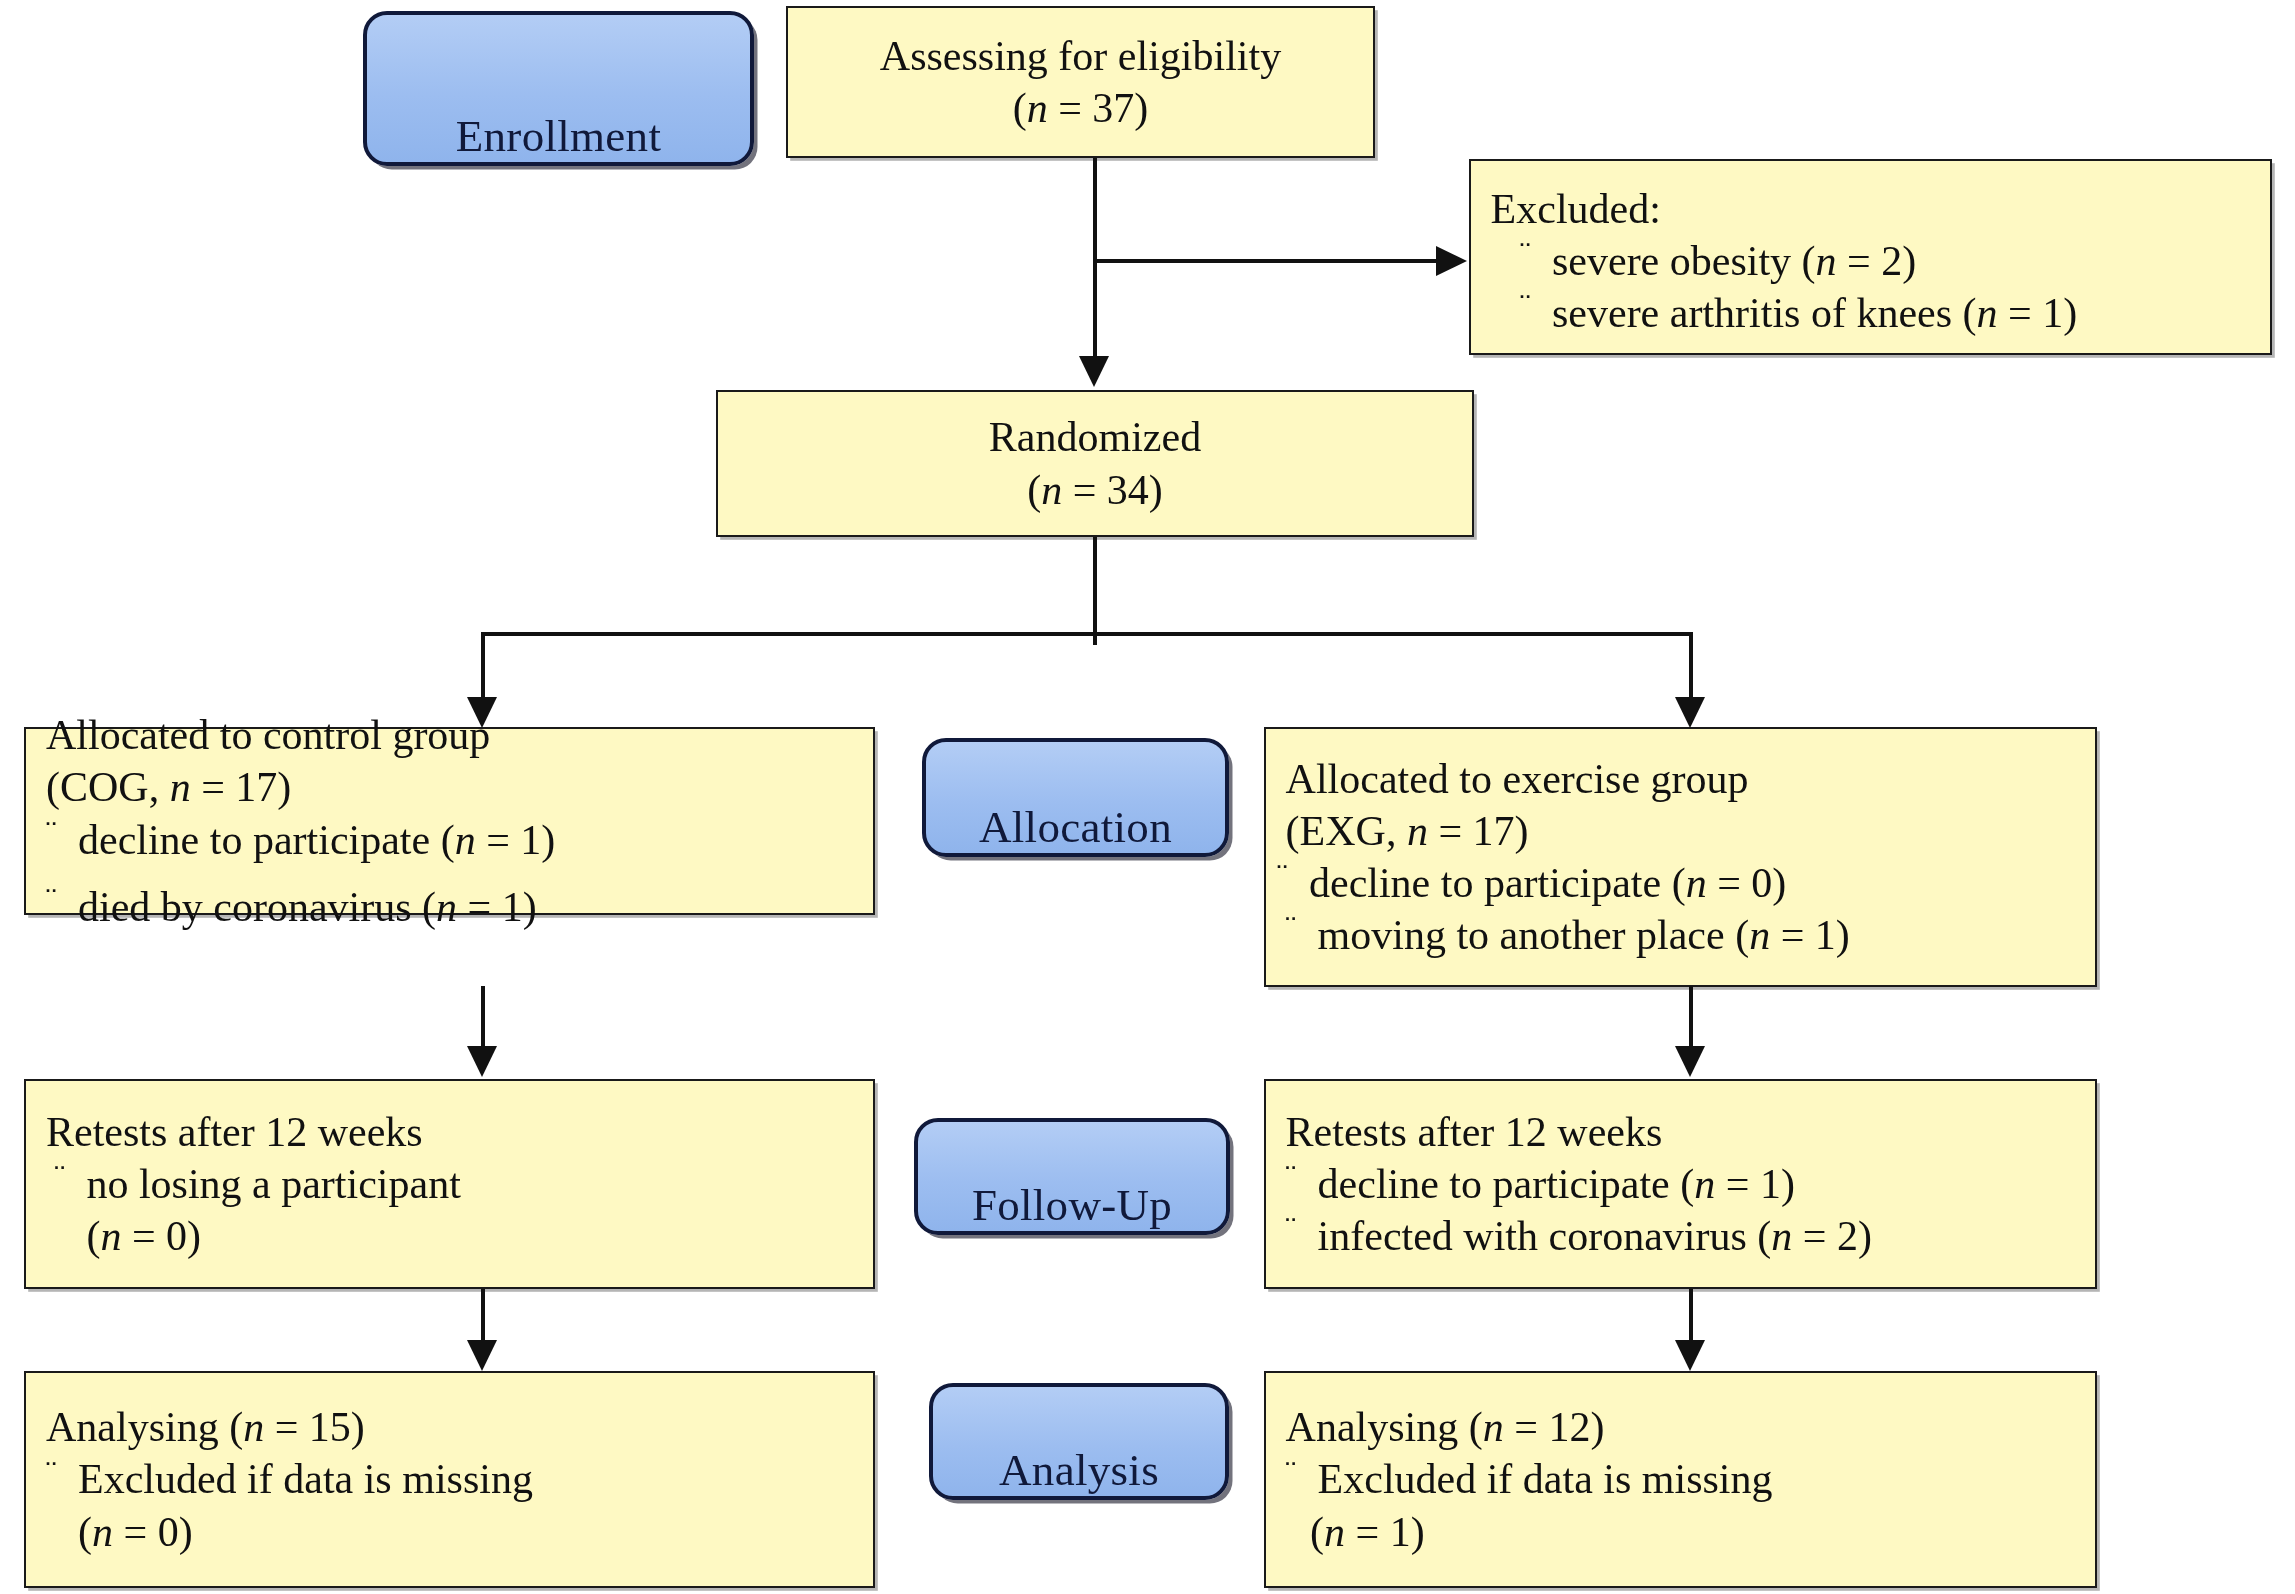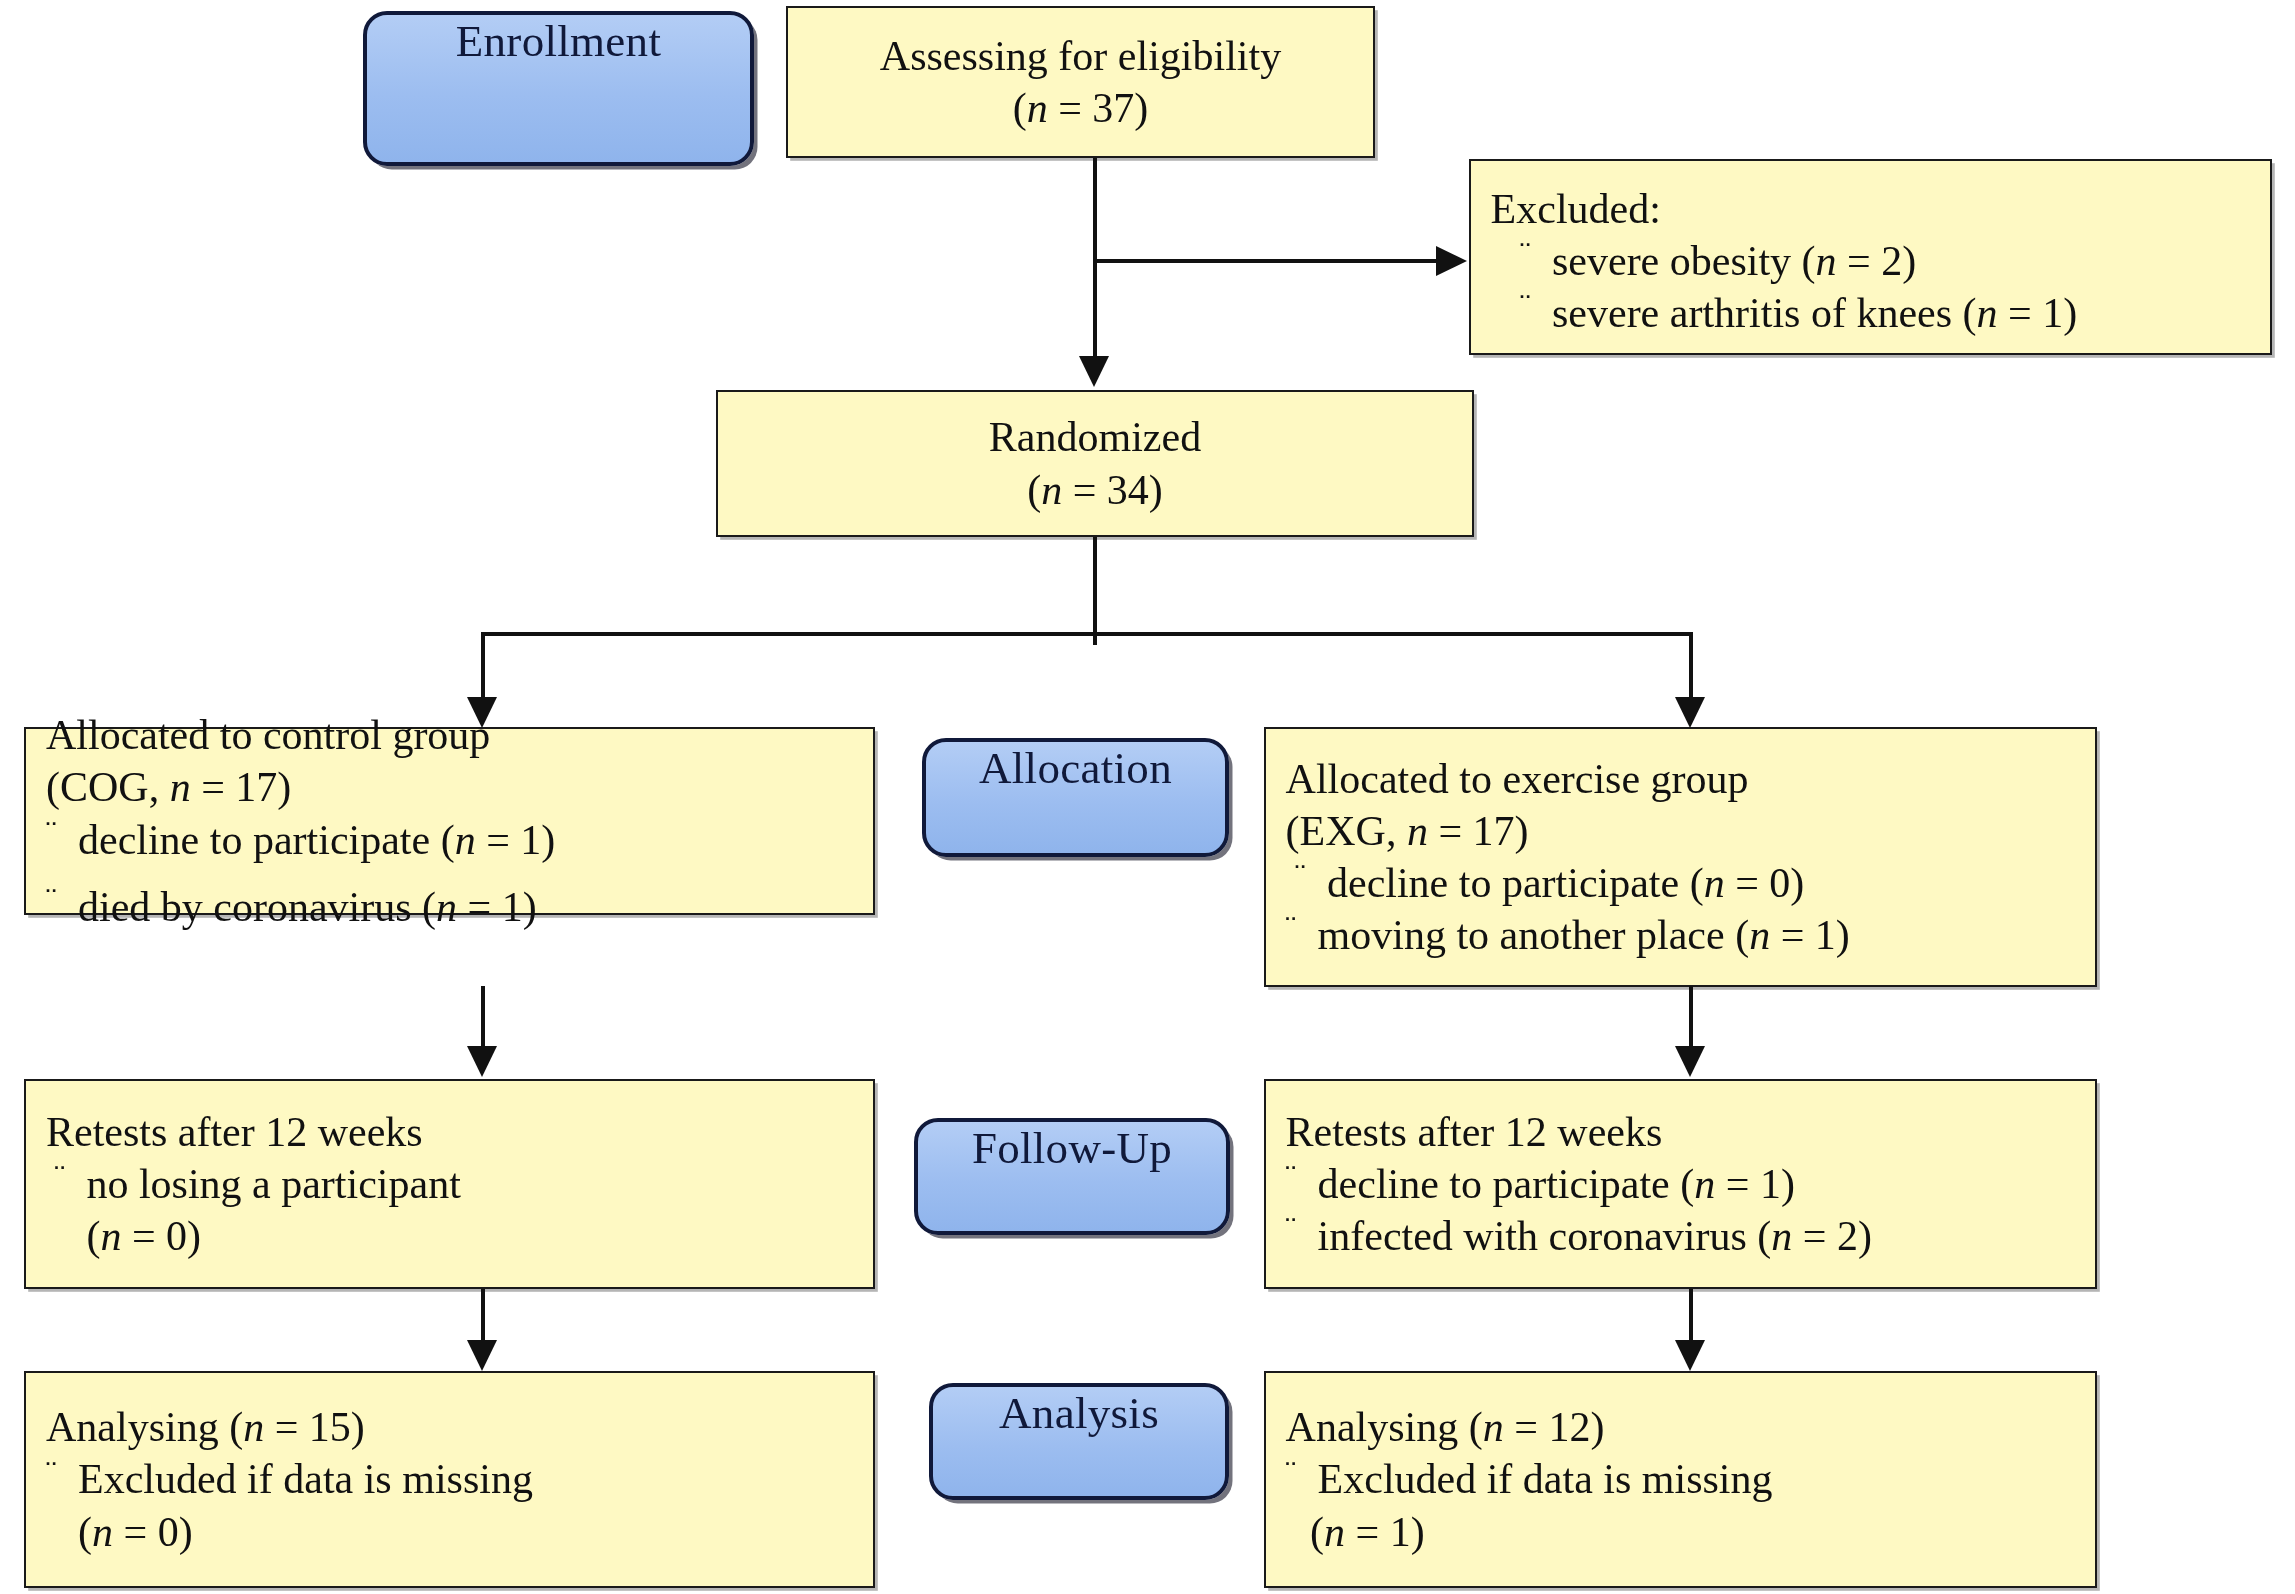--- a/index.html
+++ b/index.html
@@ -33,21 +33,21 @@
        font-size:32px;position:relative;top:-9.8px;}
   .ind{display:inline-block;width:32px;}
 
   
   .blue{
     position:absolute;
     background:linear-gradient(180deg,#b3cdf5 0%,#9cbdf0 55%,#8fb4ec 100%);
     border:4.9px solid #10193a;
     border-radius:24px;
     box-sizing:border-box;
-    display:flex;align-items:flex-start;justify-content:center;
+    display:flex;align-items:flex-end;justify-content:center;
     box-shadow:4.9px 4.9px 0 -1.4px rgba(40,40,55,.65);
   }
   .blue span{
     font-size:45px;
     color:#10193a;
     letter-spacing:0.3px;
     white-space:nowrap;
   }
 
   
@@ -108,21 +108,21 @@
 
   <div class="blue" style="left:922px;top:738px;width:307px;height:119px;">
     <span>Allocation</span>
   </div>
 
   <div class="pbox left" style="left:1264px;top:727px;width:833px;height:260px;">
     <div class="ln">Allocated to exercise group</div>
     <div class="ln" style="padding-left:19.6px;">
       <span>(EXG, </span><span class="ital">n</span><span> = 17)</span>
     </div>
-    <div class="ln" style="padding-left:29px;">
+    <div class="ln" style="padding-left:11px;">
       <span class="bul">¨</span><span>decline to participate (</span><span class="ital">n</span><span> = 0)</span>
     </div>
     <div class="ln" style="padding-left:19.6px;">
       <span class="bul">¨</span><span>moving to another place (</span><span class="ital">n</span><span> = 1)</span>
     </div>
   </div>
 
   <div class="pbox left" style="left:24.4px;top:1079px;width:851px;height:210px;">
     <div class="ln">Retests after 12 weeks</div>
     <div class="ln" style="padding-left:28px;">

